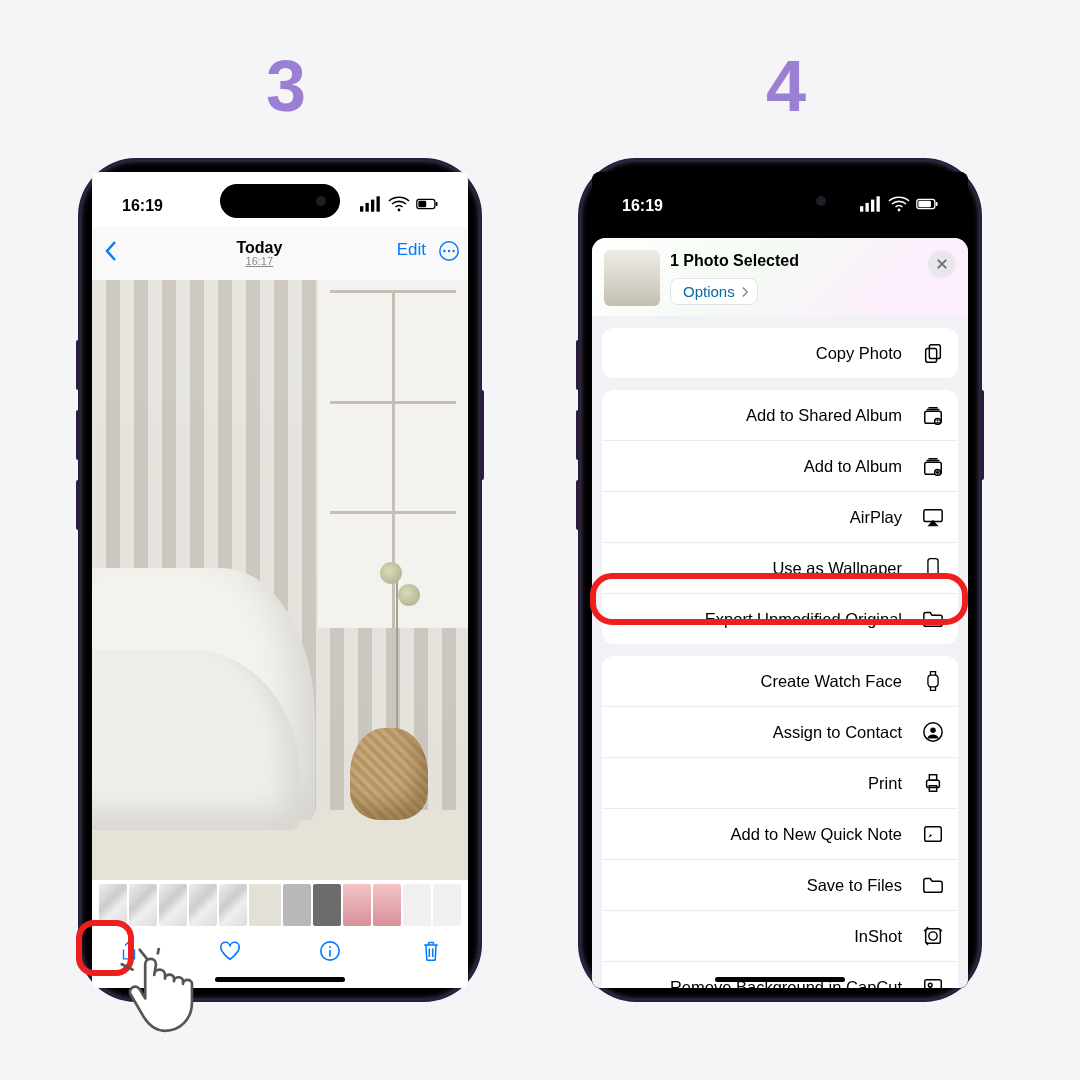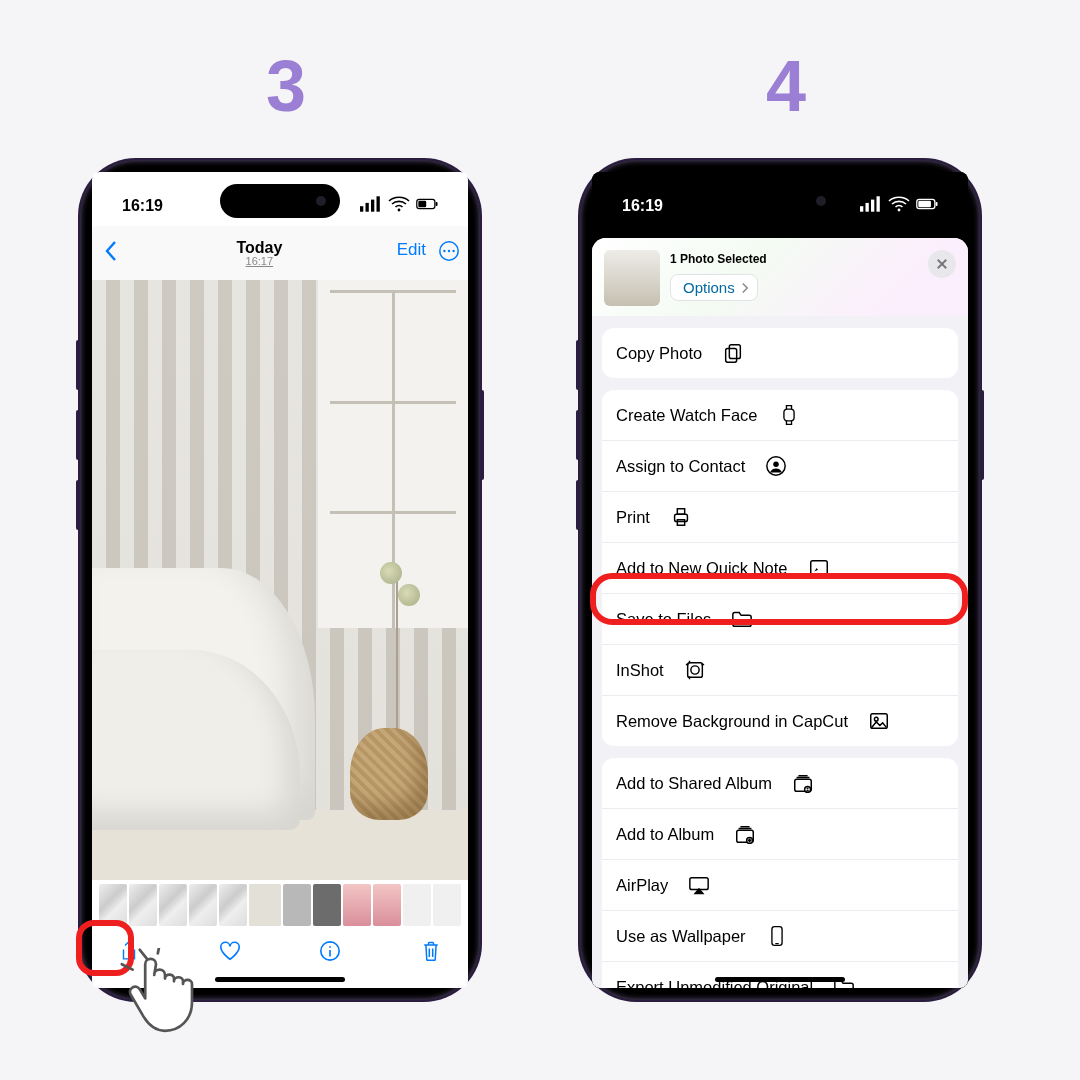--- a/index.html
+++ b/index.html
@@ -180,37 +180,37 @@
     padding:12px 12px 10px 12px;
     background:linear-gradient(135deg,#fff,#f4fbf3 40%,#fceffd 80%);
   }
   .sheet-thumb {
     width:56px; height:56px; border-radius:6px; background:#e2ded4;
     margin-right:10px;
     background:
       linear-gradient(180deg,#edece7 0%,#d6d2c7 60%,#c4bfb0 100%);
   }
   .sheet-head-text { flex:1; }
-  .sheet-title   { font-size:12px; font-weight:700; margin-top:2px; }
+  .sheet-title   { font-size:16px; font-weight:700; margin-top:2px; }
   .opts-pill {
     display:inline-flex; align-items:center; background:#fff;
     border:1px solid #e3e3e7; border-radius:8px; padding:4px 8px 4px 12px;
     font-size:15px; color:#0369a1; margin-top:8px; gap:6px;
   }
   .close-x {
     width:28px; height:28px; border-radius:50%; background:#e8e8ec;
     display:flex; align-items:center; justify-content:center; color:#7a7a80;
     font-size:16px; font-weight:600;
   }
 
   .group {
     margin:12px 10px 0 10px; background:#fff; border-radius:12px; overflow:hidden;
   }
   .row {
-    display:flex; align-items:center; justify-content:flex-start;
+    display:flex; align-items:center; justify-content:flex-end;
     padding:14px 14px; font-size:16.5px;
     border-top:1px solid #ececf0;
     gap:20px;
   }
   .group .row:first-child { border-top:none; }
   .row .glyph { width:22px; display:flex; justify-content:center; }
 
   .ring-wall { left: 590px; top: 573px; width:378px; height:52px; border-radius:22px; }
 
   
@@ -412,88 +412,20 @@
                 <span class="glyph">
                   <svg class="ic" viewBox="0 0 24 24">
                     <rect x="8" y="3" width="12" height="15" rx="2"></rect>
                     <rect x="4" y="7" width="12" height="15" rx="2"></rect>
                   </svg>
                 </span>
               </div>
             </div>
             <div class="group">
               <div class="row">
-                <span>Create Watch Face</span>
-                <span class="glyph">
-                  <svg class="ic" viewBox="0 0 18 26">
-                    <rect x="3" y="6" width="12" height="14" rx="4"></rect>
-                    <path d="M6 6V2h6v4M6 20v4h6v-4"></path>
-                  </svg>
-                </span>
-              </div>
-              <div class="row">
-                <span>Assign to Contact</span>
-                <span class="glyph">
-                  <svg class="ic" viewBox="0 0 24 24">
-                    <circle cx="12" cy="12" r="10"></circle>
-                    <circle cx="12" cy="10" r="3" fill="#000" stroke="none"></circle>
-                    <path d="M5.5 19a7 7 0 0 1 13 0" fill="#000" stroke="none"></path>
-                  </svg>
-                </span>
-              </div>
-              <div class="row">
-                <span>Print</span>
-                <span class="glyph">
-                  <svg class="ic" viewBox="0 0 24 24">
-                    <rect x="5" y="9" width="14" height="8" rx="2"></rect>
-                    <rect x="8" y="3" width="8" height="6"></rect>
-                    <rect x="8" y="15" width="8" height="6"></rect>
-                  </svg>
-                </span>
-              </div>
-              <div class="row">
-                <span>Add to New Quick Note</span>
-                <span class="glyph">
-                  <svg class="ic" viewBox="0 0 24 22">
-                    <rect x="3" y="3" width="18" height="16" rx="2"></rect>
-                    <path d="M6 15c2.5-1 3-4 3-4l2 2s-2.5 1.5-5 2z" fill="#000" stroke="none"></path>
-                  </svg>
-                </span>
-              </div>
-              <div class="row">
-                <span>Save to Files</span>
-                <span class="glyph">
-                  <svg class="ic" viewBox="0 0 24 20">
-                    <path d="M2 5a2 2 0 0 1 2-2h5l2 3h9a2 2 0 0 1 2 2v8a2 2 0 0 1-2 2H4a2 2 0 0 1-2-2z"></path>
-                  </svg>
-                </span>
-              </div>
-              <div class="row">
-                <span>InShot</span>
-                <span class="glyph">
-                  <svg class="ic" viewBox="0 0 24 24">
-                    <rect x="4" y="4" width="16" height="16" rx="2"></rect>
-                    <circle cx="12" cy="12" r="4.5"></circle>
-                    <path d="M2 6h3M19 6h3M6 2v3M6 19v3"></path>
-                  </svg>
-                </span>
-              </div>
-              <div class="row">
-                <span>Remove Background in CapCut</span>
-                <span class="glyph">
-                  <svg class="ic" viewBox="0 0 24 22">
-                    <rect x="3" y="3" width="18" height="16" rx="2"></rect>
-                    <circle cx="9" cy="9" r="2"></circle>
-                    <path d="M4 18l5-6 4 4 3-3 4 5"></path>
-                  </svg>
-                </span>
-              </div>
-            </div>
-            <div class="group">
-              <div class="row">
                 <span>Add to Shared Album</span>
                 <span class="glyph">
                   <svg class="ic" viewBox="0 0 24 22">
                     <rect x="3" y="7" width="18" height="13" rx="2"></rect>
                     <path d="M5 5h14"></path>
                     <path d="M7 3h10"></path>
                     <circle cx="17" cy="18" r="3.2" fill="#fff"></circle>
                     <circle cx="17" cy="17" r="1.1" fill="#000" stroke="none"></circle>
                     <path d="M14.3 20.4a3 3 0 0 1 5.4 0" fill="#000" stroke="none"></path>
                   </svg>
@@ -532,20 +464,88 @@
               </div>
               <div class="row">
                 <span>Export Unmodified Original</span>
                 <span class="glyph">
                   <svg class="ic" viewBox="0 0 24 20">
                     <path d="M2 5a2 2 0 0 1 2-2h5l2 3h9a2 2 0 0 1 2 2v8a2 2 0 0 1-2 2H4a2 2 0 0 1-2-2z"></path>
                   </svg>
                 </span>
               </div>
             </div>
+            <div class="group">
+              <div class="row">
+                <span>Create Watch Face</span>
+                <span class="glyph">
+                  <svg class="ic" viewBox="0 0 18 26">
+                    <rect x="3" y="6" width="12" height="14" rx="4"></rect>
+                    <path d="M6 6V2h6v4M6 20v4h6v-4"></path>
+                  </svg>
+                </span>
+              </div>
+              <div class="row">
+                <span>Assign to Contact</span>
+                <span class="glyph">
+                  <svg class="ic" viewBox="0 0 24 24">
+                    <circle cx="12" cy="12" r="10"></circle>
+                    <circle cx="12" cy="10" r="3" fill="#000" stroke="none"></circle>
+                    <path d="M5.5 19a7 7 0 0 1 13 0" fill="#000" stroke="none"></path>
+                  </svg>
+                </span>
+              </div>
+              <div class="row">
+                <span>Print</span>
+                <span class="glyph">
+                  <svg class="ic" viewBox="0 0 24 24">
+                    <rect x="5" y="9" width="14" height="8" rx="2"></rect>
+                    <rect x="8" y="3" width="8" height="6"></rect>
+                    <rect x="8" y="15" width="8" height="6"></rect>
+                  </svg>
+                </span>
+              </div>
+              <div class="row">
+                <span>Add to New Quick Note</span>
+                <span class="glyph">
+                  <svg class="ic" viewBox="0 0 24 22">
+                    <rect x="3" y="3" width="18" height="16" rx="2"></rect>
+                    <path d="M6 15c2.5-1 3-4 3-4l2 2s-2.5 1.5-5 2z" fill="#000" stroke="none"></path>
+                  </svg>
+                </span>
+              </div>
+              <div class="row">
+                <span>Save to Files</span>
+                <span class="glyph">
+                  <svg class="ic" viewBox="0 0 24 20">
+                    <path d="M2 5a2 2 0 0 1 2-2h5l2 3h9a2 2 0 0 1 2 2v8a2 2 0 0 1-2 2H4a2 2 0 0 1-2-2z"></path>
+                  </svg>
+                </span>
+              </div>
+              <div class="row">
+                <span>InShot</span>
+                <span class="glyph">
+                  <svg class="ic" viewBox="0 0 24 24">
+                    <rect x="4" y="4" width="16" height="16" rx="2"></rect>
+                    <circle cx="12" cy="12" r="4.5"></circle>
+                    <path d="M2 6h3M19 6h3M6 2v3M6 19v3"></path>
+                  </svg>
+                </span>
+              </div>
+              <div class="row">
+                <span>Remove Background in CapCut</span>
+                <span class="glyph">
+                  <svg class="ic" viewBox="0 0 24 22">
+                    <rect x="3" y="3" width="18" height="16" rx="2"></rect>
+                    <circle cx="9" cy="9" r="2"></circle>
+                    <path d="M4 18l5-6 4 4 3-3 4 5"></path>
+                  </svg>
+                </span>
+              </div>
+            </div>
           </div>
      </div>
     </div>
 
     <div class="home-ind"></div>
   </div>
 </div>
 <div class="red-ring ring-wall"></div>
 
 </body></html>

